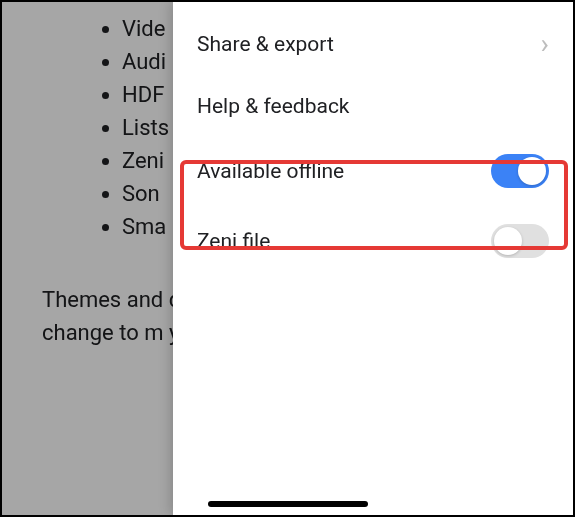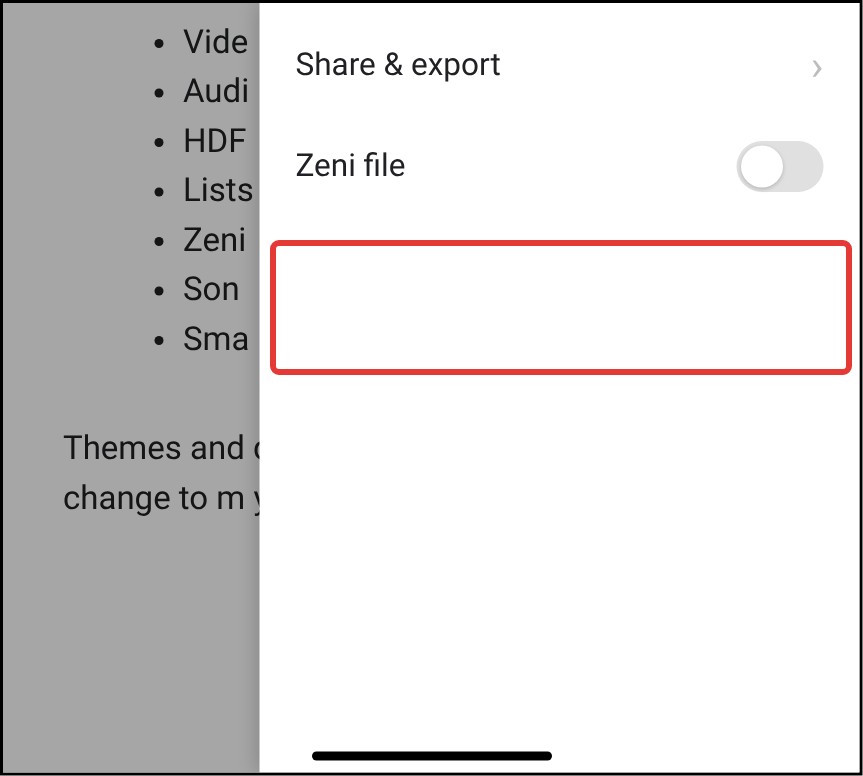--- a/index.html
+++ b/index.html
@@ -123,20 +123,29 @@
 </div>
 
 <div class="dim"></div>
 
 <div class="sheet">
   <div class="menu-item">
     <span class="label">Share &amp; export</span>
     <span class="chevron">›</span>
   </div>
   <div class="menu-item">
+    <span class="label">Help &amp; feedback</span>
+  </div>
+  <div class="menu-item">
+    <span class="label">Available offline</span>
+    <span class="toggle on">
+      <span class="toggle-knob"></span>
+    </span>
+  </div>
+  <div class="menu-item">
     <span class="label">Zeni file</span>
     <span class="toggle off">
       <span class="toggle-knob"></span>
     </span>
   </div>
 </div>
 
 <div class="highlight-box" style="top:158px;left:178px;width:388px;height:90px"></div>
 
 <div class="home-indicator"></div>

